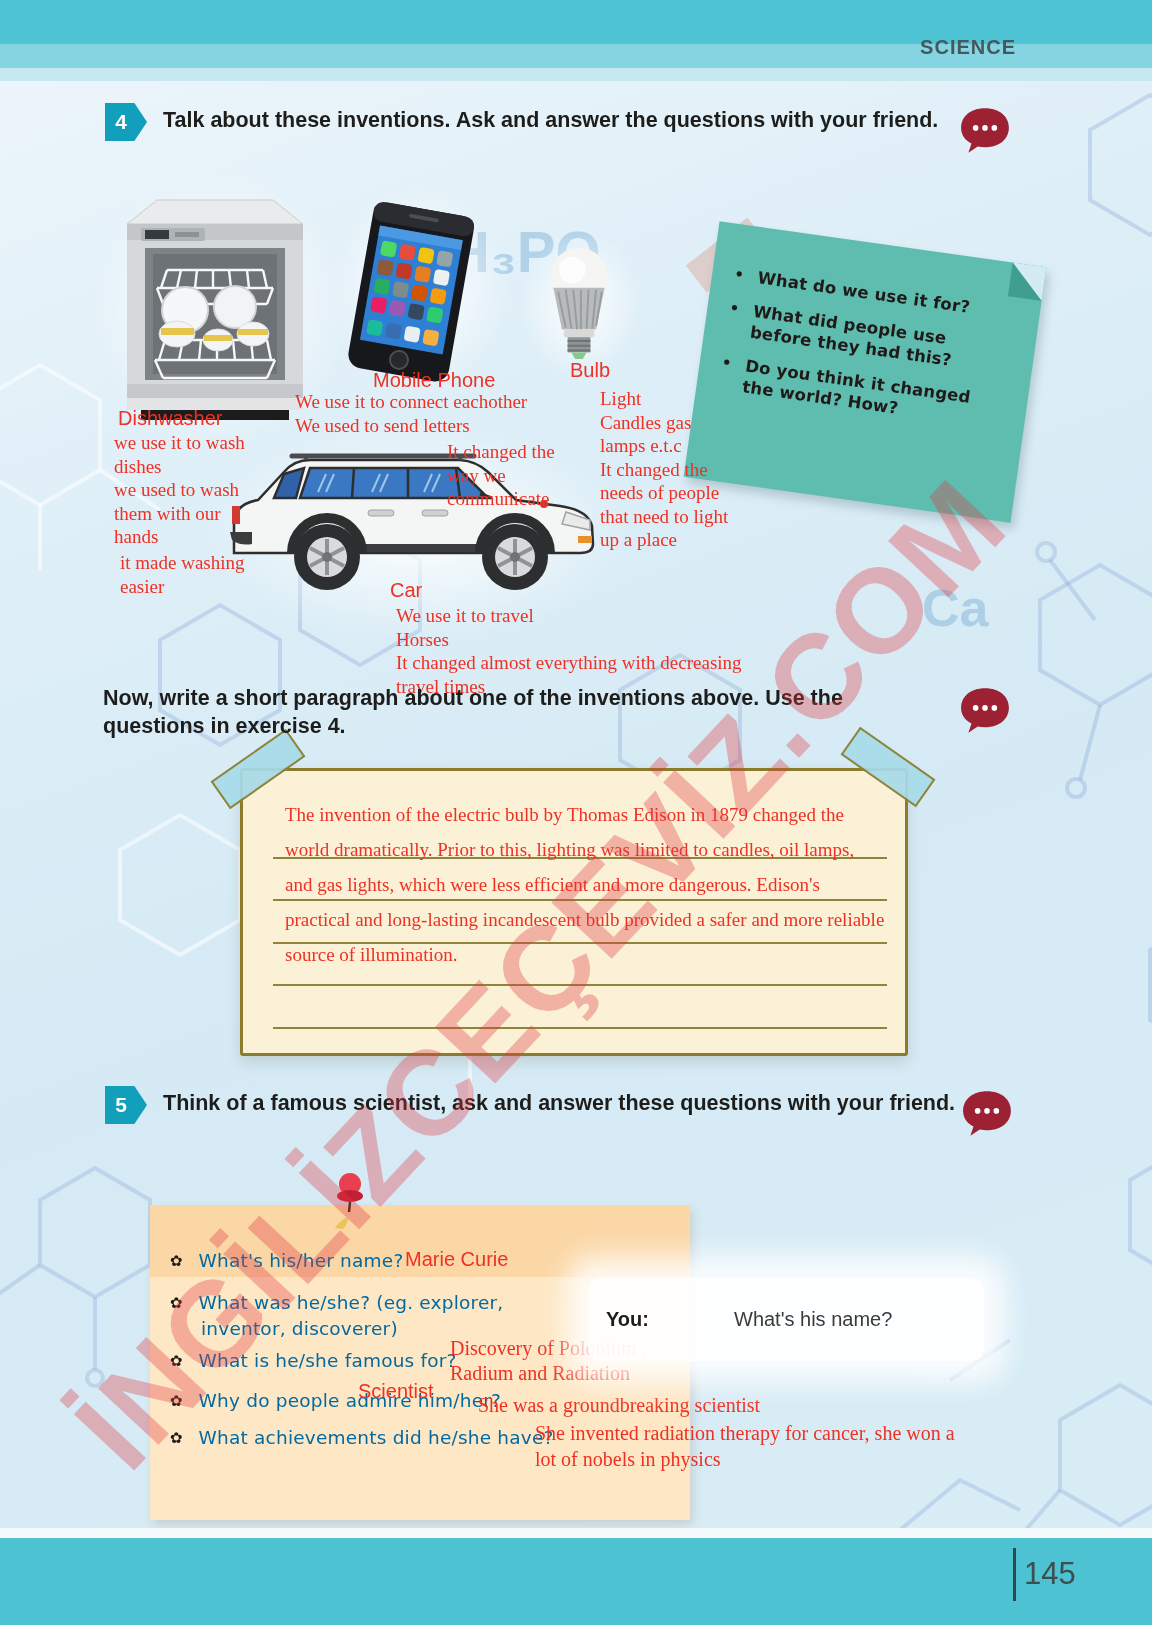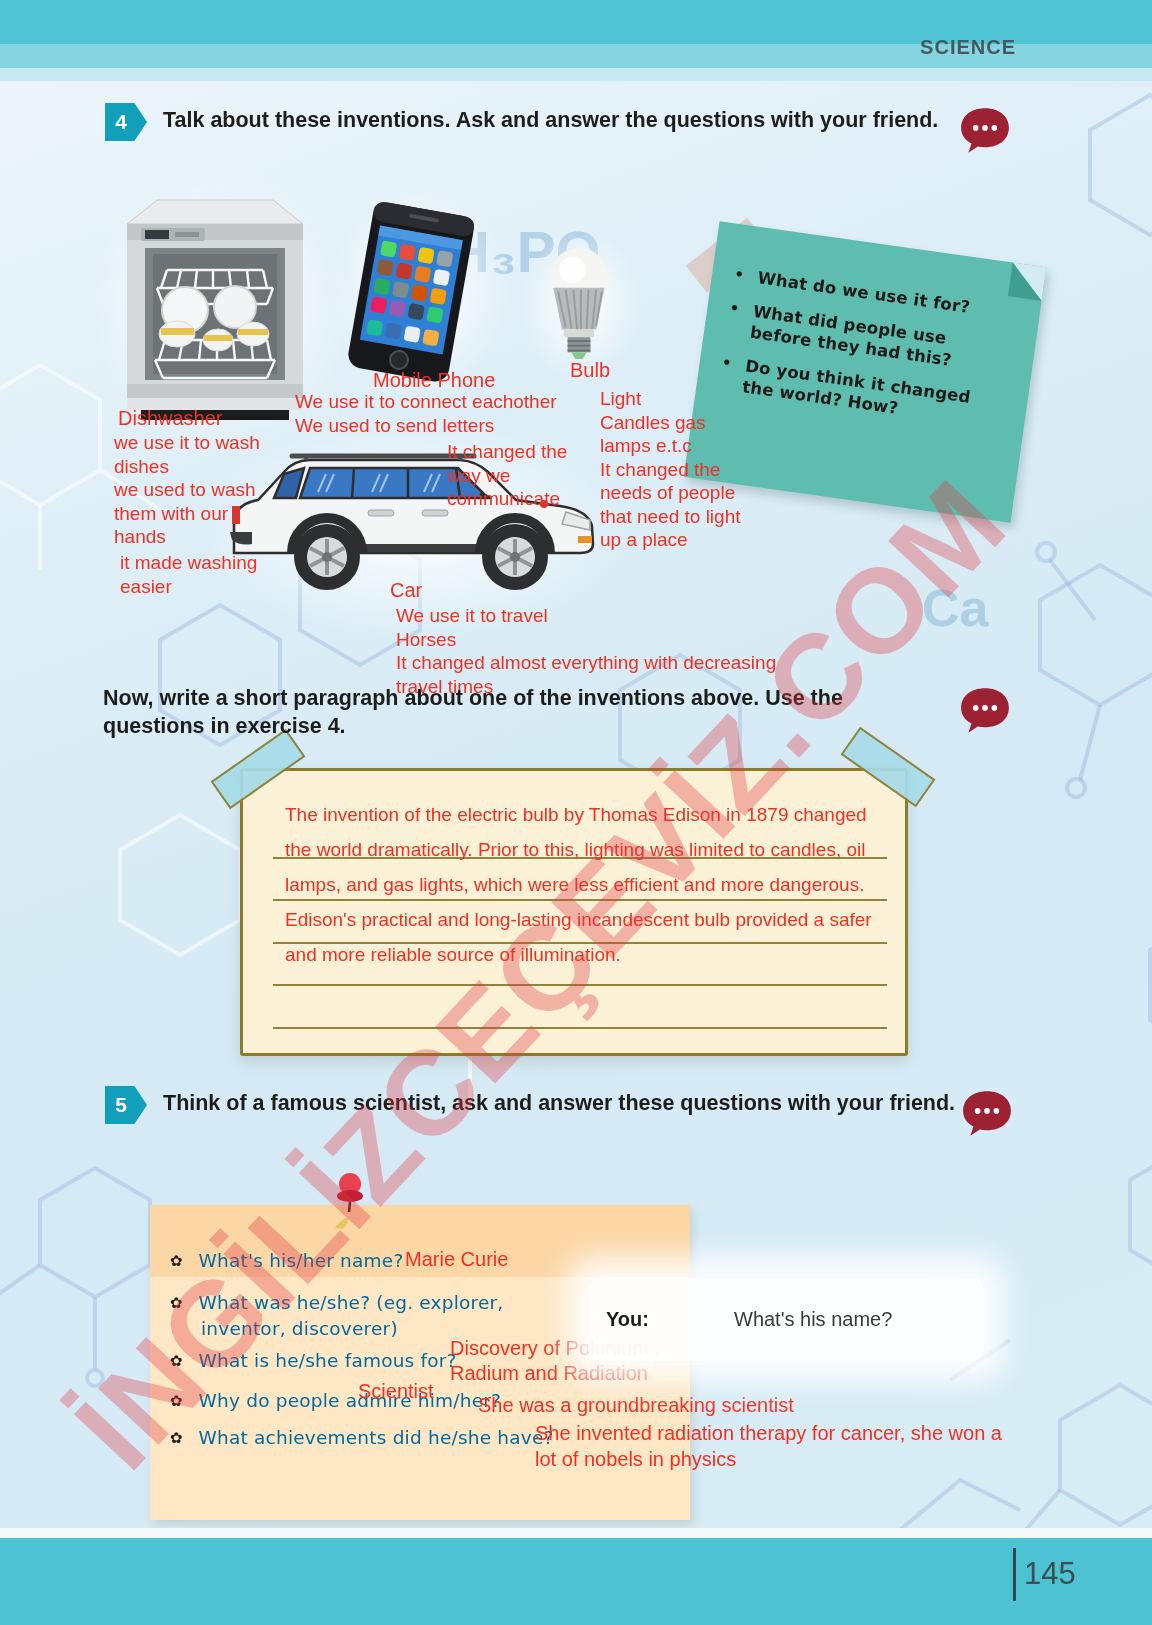--- a/index.html
+++ b/index.html
@@ -1,21 +1,21 @@
 <!DOCTYPE html>
 <html><head>
 <meta charset="utf-8">
 <style>
   html,body{margin:0;padding:0;}
   body{font-family:"Liberation Sans",sans-serif;}
   #page{position:relative;width:1152px;height:1625px;overflow:hidden;
     background:linear-gradient(160deg,#eef6fb 0%,#ddeef7 30%,#d5eaf5 55%,#d9edf6 100%);}
   .abs{position:absolute;}
   .pre{white-space:pre-line;}
-  .red{color:#ee3124;font-size:19px;line-height:23.5px;font-family:Liberation Sans, sans-serif;}
+  .red{color:#ee3124;font-size:19px;line-height:23.5px;font-family:Liberation Serif, serif;}
   .red-label{color:#ee3124;font-size:20px;font-family:"Liberation Sans",sans-serif;}
 
   
   .band-top1{left:0;top:0;width:100%;height:44px;background:#4ec4d4;}
   .band-top2{left:0;top:44px;width:100%;height:24px;background:#84d5e1;}
   .band-top3{left:0;top:68px;width:100%;height:13px;background:#c6e8f0;}
   .header-title{right:136px;top:36px;font-size:20px;font-weight:bold;color:#45585c;letter-spacing:1px;}
   .band-bot-white{left:0;top:1528px;width:100%;height:10px;background:#f4fafc;}
   .band-bot{left:0;top:1538px;width:100%;height:87px;background:#4cc2d2;}
   .page-num-line{left:1013px;top:1548px;width:3px;height:53px;background:#34454a;}

